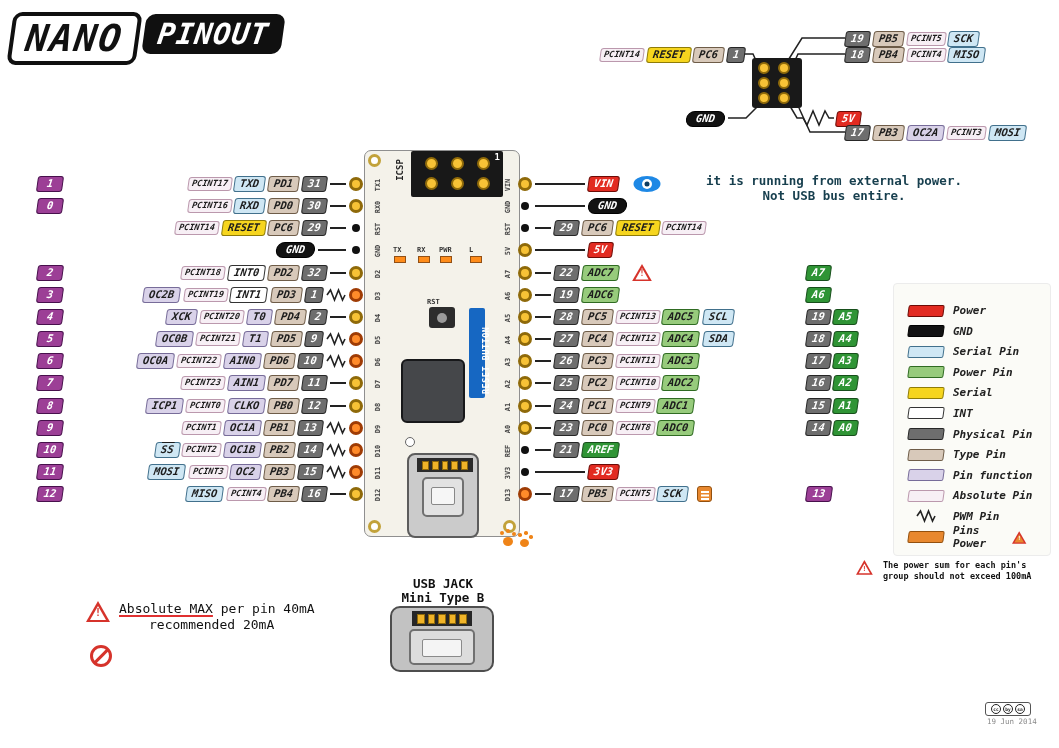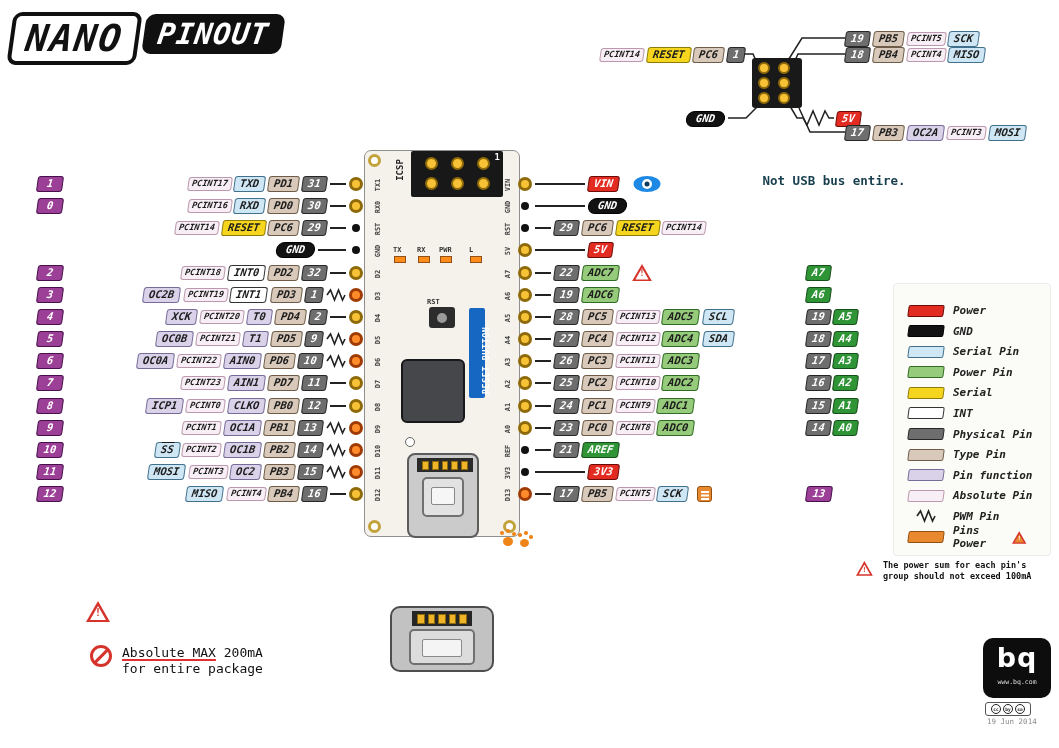--- a/index.html
+++ b/index.html
@@ -107,21 +107,21 @@
 .sw-ctrl{background:#f6d51e;border-color:#8f7c07}
 .sw-int{background:#fff;border-color:#333}
 .sw-phys{background:#6e6e6e;border-color:#262626}
 .sw-port{background:#d8c9ba;border-color:#6e5c48}
 .sw-fn{background:#d9d2e9;border-color:#776c99}
 .sw-irq{background:#f7eff5;border-color:#bb98ad}
 .sw-portpower{background:#e8882f;border-color:#93500e}
 .sw-pwm{border:none;background:transparent;transform:none;display:flex;align-items:center;justify-content:center}
 .legend-label{font-size:11px;font-style:italic;font-weight:bold;color:#222}
 .legend-item .warn-tri{transform:scale(.6);transform-origin:center left;margin-left:-2px}
-.power-note{position:absolute;left:856px;top:560px;display:flex;gap:3px;align-items:center;z-index:2}
+.power-note{position:absolute;left:856px;top:560px;display:flex;gap:3px;align-items:flex-start;z-index:2}
 .pn-text{font-size:8.5px;font-weight:bold;color:#111;line-height:1.3}
 
 
 .usb-label{position:absolute;left:384px;top:577px;width:118px;text-align:center;font-size:12.5px;font-weight:bold;color:#111;line-height:1.15}
 .usb-jack{position:absolute;left:390px;top:606px;width:104px;height:66px;background:#c2c2c2;border:2.5px solid #4e4e4e;border-radius:10px}
 .usb-jack .teeth{position:absolute;left:20px;top:3px;width:60px;height:15px;background:#262626;display:flex;gap:3px;padding:2.5px 5px}
 .usb-jack .ubody{position:absolute;left:17px;top:21px;width:66px;height:36px;background:#dcdcdc;border:2px solid #707070;border-radius:5px}
 .usb-jack .slot{position:absolute;left:30px;top:31px;width:40px;height:18px;background:#f4f4f4;border:1.5px solid #8a8a8a;border-radius:2px}
 .warn1{position:absolute;left:86px;top:601px;display:flex;gap:9px;align-items:flex-start;font-size:13px;color:#111;line-height:1.2}
 .warn1 .l2{margin-left:30px}
@@ -606,20 +606,21 @@
       <i></i>
       <i></i>
       <i></i>
       <i></i>
       <i></i>
       <i></i>
       <i></i>
     </div>
 
   <div class="vin-note">
+    <div>it is running from external power.</div>
     <div>Not USB bus entire.</div>
   </div>
 
   <div id="legend">
     <div id="legend-items">
         <div class="legend-item">
           <span class="sw sw-power"></span>
           <span class="legend-label">Power</span>
         </div>
         <div class="legend-item">
@@ -678,49 +679,49 @@
   <div class="power-note">
     <span class="warn-tri small">
         <b></b>
       </span>
     <div class="pn-text">
       <div>The power sum for each pin's</div>
       <div>group should not exceed 100mA</div>
     </div>
   </div>
 
+  <div class="usb-label">
+    <div>USB JACK</div>
+    <div>Mini Type B</div>
+  </div>
   <div class="usb-jack">
     <div class="teeth">
         <i></i>
         <i></i>
         <i></i>
         <i></i>
         <i></i>
       </div>
     <div class="ubody"></div>
     <div class="slot"></div>
   </div>
 
   <div class="warn1">
     <span class="warn-tri">
         <b></b>
       </span>
+    <div>
+      <div><span class="redline">Absolute MAX</span><span> per pin 40mA</span></div>
+      <div class="l2">recommended 20mA</div>
+    </div>
   </div>
   <div class="warn2">
     <span class="no-icon"></span>
-    <div>
-      <div><span class="redline">Absolute MAX</span><span> 200mA</span></div>
-      <div>for entire package</div>
-    </div>
-  </div>
-
-  <div class="bq">
-    <div class="bq-name">bq</div>
-    <div class="bq-url">www.bq.com</div>
-  </div>
+  </div>
+
   <div class="cc">
     <span class="ccc c1"></span>
     <span class="ccc c2"></span>
     <span class="ccc c3"></span>
   </div>
   <div class="bq-date">19 Jun 2014</div>
 
 </div>
 
 </body></html>

